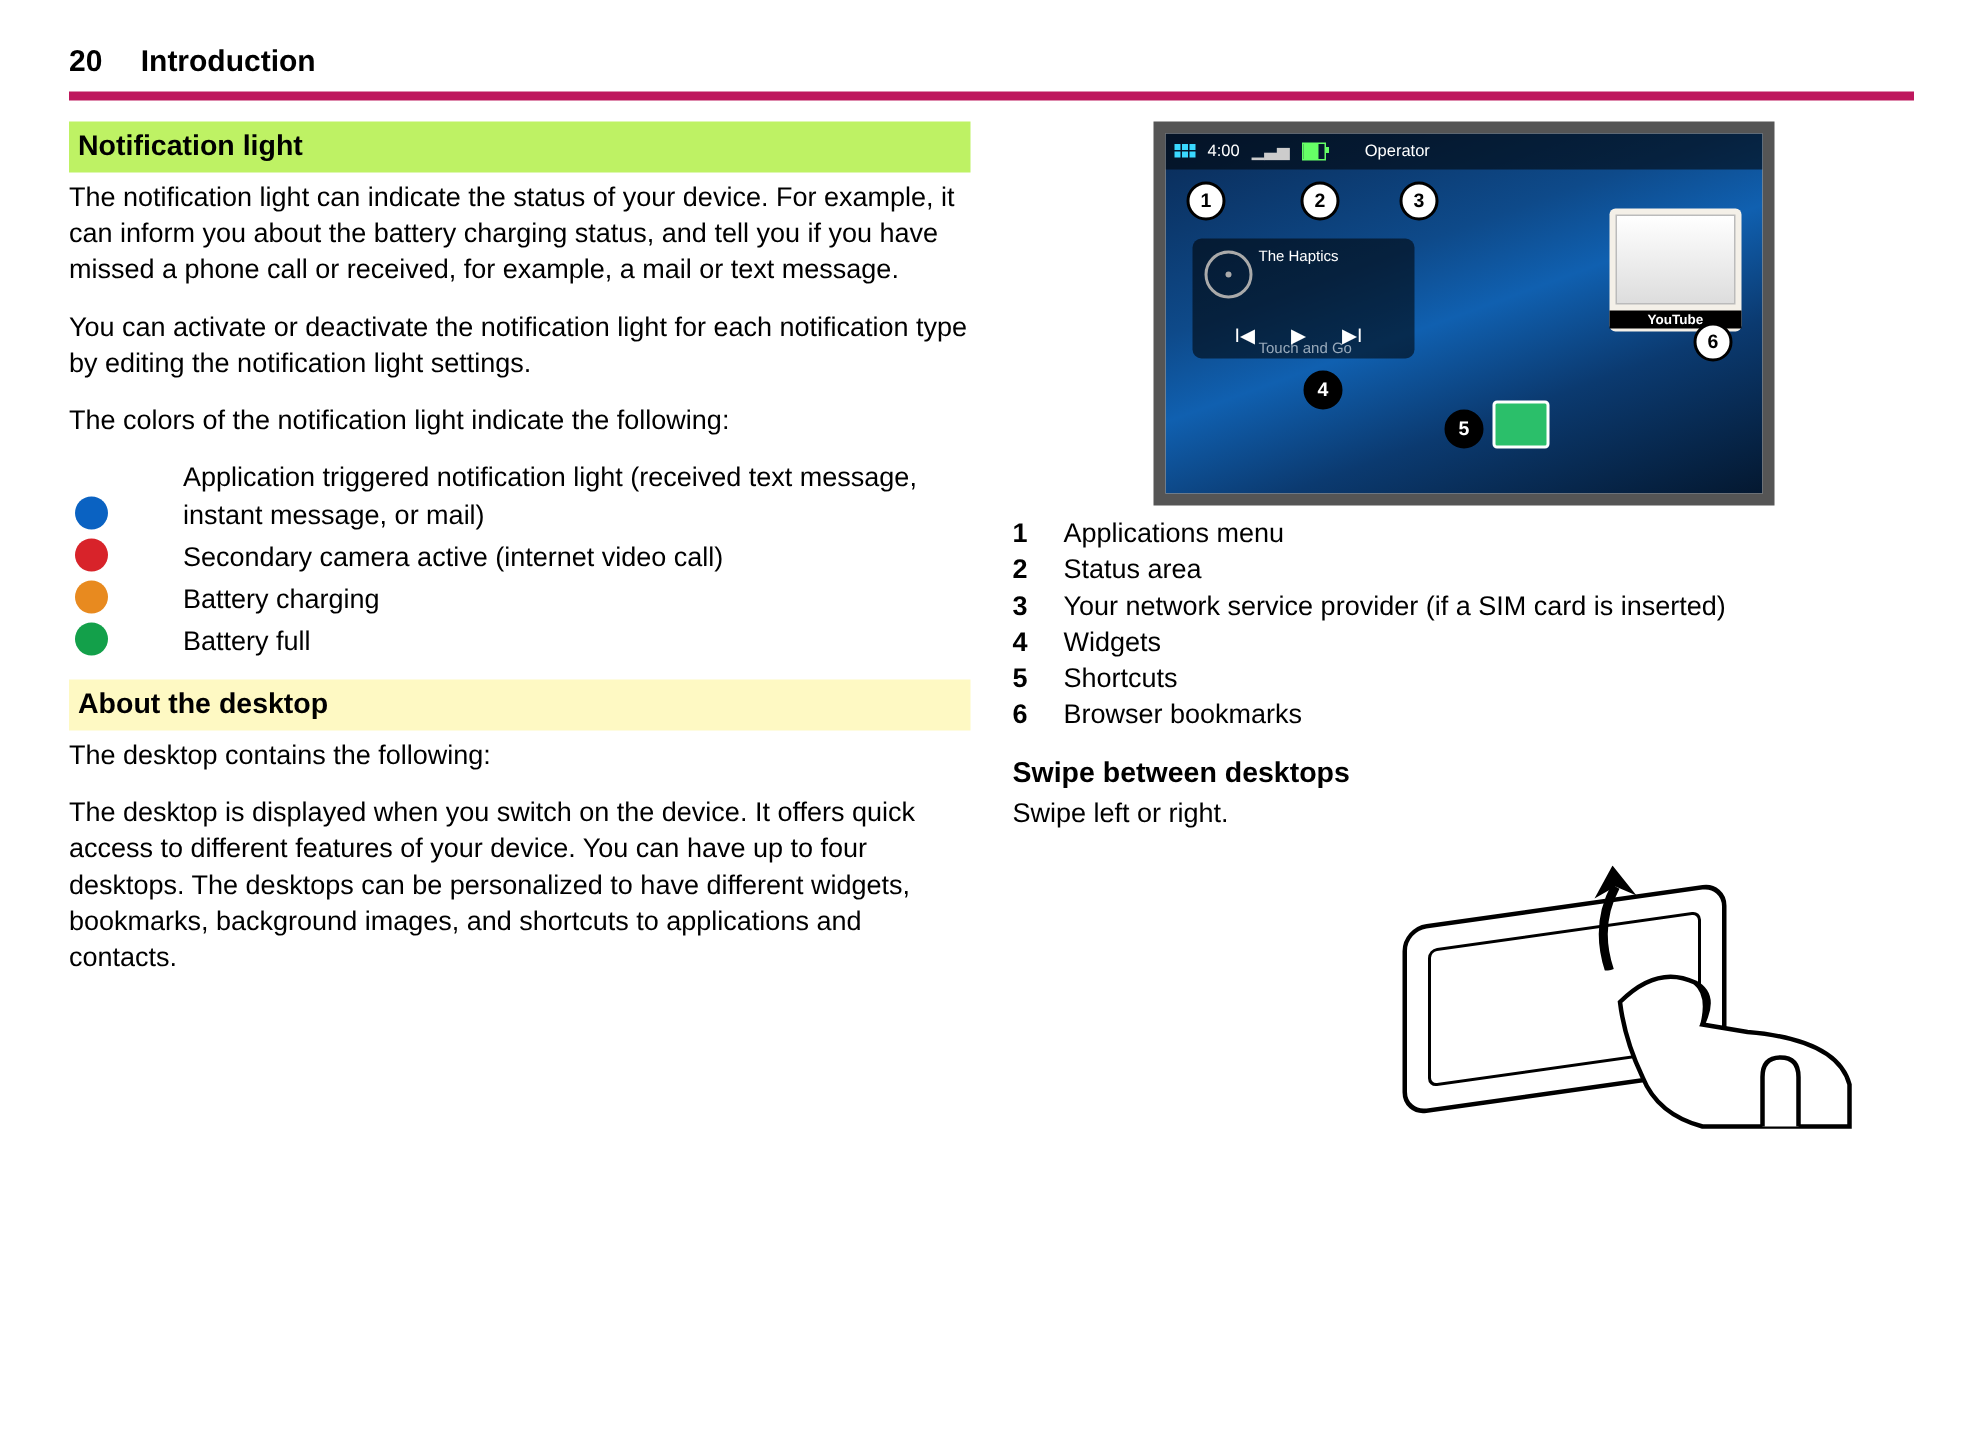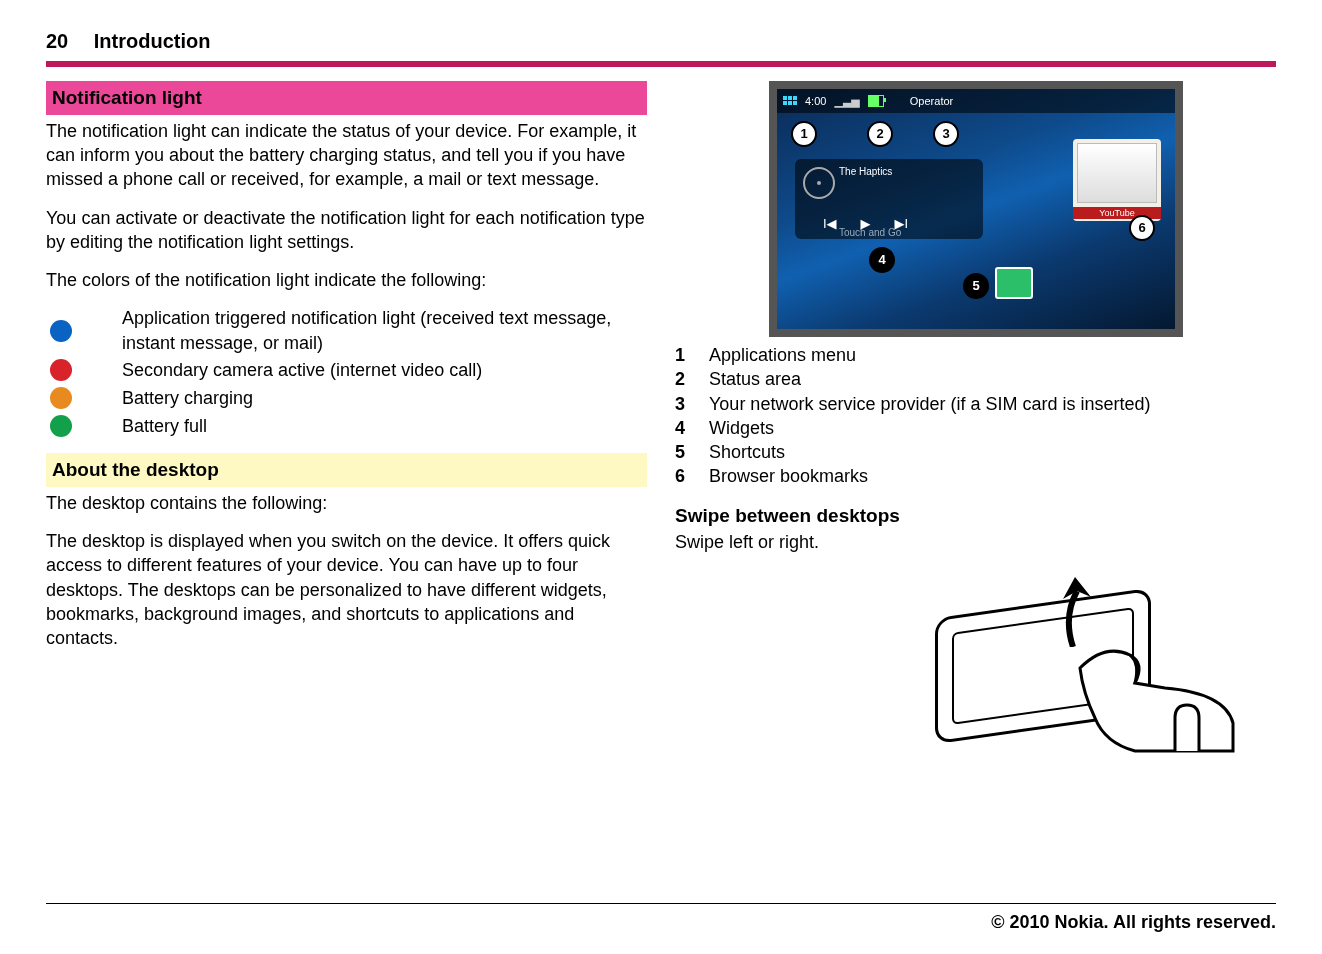--- a/index.html
+++ b/index.html
@@ -31,23 +31,23 @@
     gap: 28px;
   }
   .col { flex: 1 1 0; min-width: 0; }
   .section-bar {
     background: #fef9c3;
     font-weight: bold;
     padding: 4px 6px;
     font-size: 19px;
     margin-bottom: 4px;
   }
-  .section-bar.light { background: #ec4899; }
+  .section-bar.light { background: #bef264; }
   p { margin: 0 0 14px 0; }
-  .led-row { display:flex; align-items:center; margin-bottom:2px; }
+  .led-row { display:flex; align-items:flex-end; margin-bottom:2px; }
   .led-dot {
     width: 22px; height: 22px; border-radius: 50%;
     flex: none; margin: 2px 50px 2px 4px;
   }
   .blue { background:#0a62c2; }
   .red { background:#d8232a; }
   .orange { background:#e88a1f; }
   .green { background:#13a04a; }
   .num-list { margin-top: 6px; }
   .num-row { display:flex; }
@@ -88,37 +88,37 @@
   .statusbar .clock{color:#fff;}
   .statusbar .op { margin-left: 18px; color:#fff; }
   .callout {
     position:absolute; width:22px; height:22px; border-radius:50%;
     background:#fff; color:#000; font-weight:bold; font-size:13px;
     display:flex; align-items:center; justify-content:center;
     border:2px solid #000;
   }
   .callout.dark { background:#000; color:#fff; border-color:#000; }
   .music-widget{
-    position:absolute; left:18px; top:70px; width:188px; height:80px;
+    position:absolute; left:18px; top:70px; width:148px; height:80px;
     background: rgba(0,0,0,0.55); border-radius:6px; color:#ddd;
     font-size:10px; padding:6px 6px 4px 44px; box-sizing:border-box;
   }
   .music-widget .disc{
     position:absolute; left:8px; top:8px; width:28px; height:28px;
     border:2px solid #aaa; border-radius:50%;
   }
   .music-widget .disc::after{content:"";position:absolute;left:50%;top:50%;width:4px;height:4px;margin:-2px;background:#aaa;border-radius:50%;}
   .music-ctrls{position:absolute;left:28px;bottom:6px;display:flex;gap:24px;color:#fff;font-size:13px;}
   .yt-thumb{
     position:absolute; right:14px; top:50px; width:88px; height:80px;
     background:#f4f0e8; color:#222; font-size:9px; text-align:center;
     display:flex; flex-direction:column; justify-content:flex-end;
     padding-bottom:2px; border-radius:4px;
   }
-  .yt-thumb .bar{height:12px;background:#b91c1c;color:#fff;font-size:9px;line-height:12px;}
+  .yt-thumb .bar{height:12px;background:#000000;color:#fff;font-size:9px;line-height:12px;font-weight:bold;}
   .photo-ic{
     position:absolute; left:218px; bottom:30px; width:34px; height:28px;
     background:#2bbf6a; border:2px solid #fff; border-radius:3px;
   }
 
   
   .swipe-ill {
     width: 300px; height: 190px; margin: 8px 0 0 250px; position:relative;
   }
   .swipe-ill .phone{
@@ -263,15 +263,14 @@
           <path d="M5 35 Q30 10 55 22 Q70 30 60 50 L90 55 Q150 60 158 90 L158 118 L60 118 Q30 110 20 85 Q8 60 5 35 Z" fill="#fff" stroke="#000" stroke-width="3"></path>
           <path d="M55 22 Q65 30 60 50" fill="none" stroke="#000" stroke-width="3"></path>
           <path d="M100 118 L100 85 Q100 72 112 72 Q124 72 124 85 L124 118" fill="#fff" stroke="#000" stroke-width="3"></path>
         </svg>
       </div>
     </div>
 
   </div>
 </div>
 
-<div class="footer">© 2010 Nokia. All rights reserved.</div>
 
 </div>
 
 </body></html>

